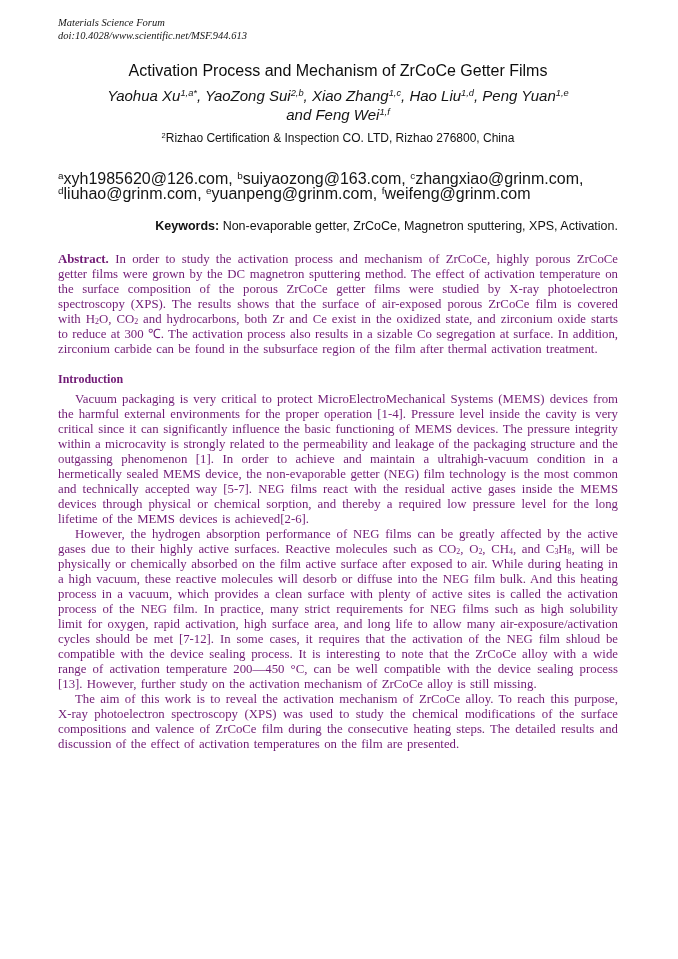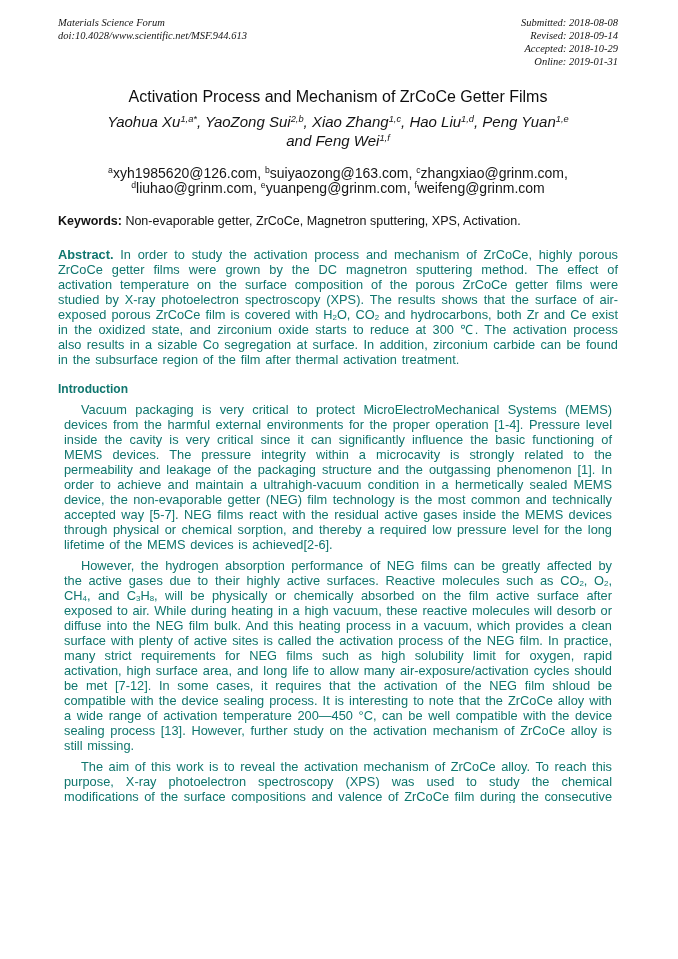--- a/index.html
+++ b/index.html
@@ -50,55 +50,55 @@
   }
   .affil {
     margin-top: 7px;
     font-family: "Liberation Sans", sans-serif;
     font-size: 12px;
     text-align: center;
     line-height: 15.5px;
     color: #141414;
   }
   .emails {
-    margin-top: 16px;
+    margin-top: 24px;
     font-family: "Liberation Sans", sans-serif;
-    font-size: 14px;
-    text-align: center;
+    font-size: 16px;
+    text-align: left;
     line-height: 15px;
     color: #141414;
   }
   .keywords {
     margin-top: 17px;
     font-family: "Liberation Sans", sans-serif;
     font-size: 12.5px;
     line-height: 16px;
-    text-align: left;
+    text-align: right;
     color: #121212;
   }
 
   
   .abstract, .body-para, .section-heading {
-    font-family: Liberation Sans, sans-serif;
+    font-family: Liberation Serif, serif;
     font-size: 12.8px;
     line-height: 15px;
-    color: #0f766e;
+    color: #701a75;
   }
   .abstract {
     margin: 18px 0 0 0;
     text-align: justify;
     word-spacing: 0.09em;
   }
   .section-heading {
     margin: 15px 0 0 0;
     font-size: 12px;
     font-weight: bold;
   }
   .body-para {
-    margin: 6px;
+    margin: 0;
     text-align: justify;
     text-indent: 17px;
     word-spacing: 0.09em;
   }
   .body-para.first { margin-top: 5px; }
 
   sup {
     font-size: 0.62em;
     line-height: 0;
     vertical-align: 0.55em;
@@ -113,33 +113,28 @@
 </head>
 <body>
 
 <div class="page">
 
   <div class="hdr">
     <div class="hdr-left">
       <div>Materials Science Forum</div>
       <div>doi:10.4028/www.scientific.net/MSF.944.613</div>
     </div>
-    <div class="hdr-right">
-      <div>Submitted: 2018-08-08</div>
-      <div>Revised: 2018-09-14</div>
-      <div>Accepted: 2018-10-29</div>
-      <div>Online: 2019-01-31</div>
-    </div>
   </div>
 
   <h1 class="title">Activation Process and Mechanism of ZrCoCe Getter Films</h1>
 
   <div class="authors">Yaohua Xu<sup>1,a*</sup>, YaoZong Sui<sup>2,b</sup>, Xiao Zhang<sup>1,c</sup>, Hao Liu<sup>1,d</sup>, Peng Yuan<sup>1,e</sup><br>and Feng Wei<sup>1,f</sup></div>
 
 
+  <div class="affil"><sup>2</sup>Rizhao Certification &amp; Inspection CO. LTD, Rizhao 276800, China</div>
 
   <div class="emails"><sup>a</sup>xyh1985620@126.com, <sup>b</sup>suiyaozong@163.com, <sup>c</sup>zhangxiao@grinm.com, <sup>d</sup>liuhao@grinm.com, <sup>e</sup>yuanpeng@grinm.com, <sup>f</sup>weifeng@grinm.com</div>
 
   <div class="keywords"><b>Keywords:</b> Non-evaporable getter, ZrCoCe, Magnetron sputtering, XPS, Activation.</div>
 
   <p class="abstract"><b>Abstract.</b> In order to study the activation process and mechanism of ZrCoCe, highly porous ZrCoCe getter films were grown by the DC magnetron sputtering method. The effect of activation temperature on the surface composition of the porous ZrCoCe getter films were studied by X-ray photoelectron spectroscopy (XPS). The results shows that the surface of air-exposed porous ZrCoCe film is covered with H<sub>2</sub>O, CO<sub>2</sub> and hydrocarbons, both Zr and Ce exist in the oxidized state, and zirconium oxide starts to reduce at 300 ℃. The activation process also results in a sizable Co segregation at surface. In addition, zirconium carbide can be found in the subsurface region of the film after thermal activation treatment.</p>
 
   <h2 class="section-heading">Introduction</h2>
 
   <p class="body-para first">Vacuum packaging is very critical to protect MicroElectroMechanical Systems (MEMS) devices from the harmful external environments for the proper operation [1-4]. Pressure level inside the cavity is very critical since it can significantly influence the basic functioning of MEMS devices. The pressure integrity within a microcavity is strongly related to the permeability and leakage of the packaging structure and the outgassing phenomenon [1]. In order to achieve and maintain a ultrahigh-vacuum condition in a hermetically sealed MEMS device, the non-evaporable getter (NEG) film technology is the most common and technically accepted way [5-7]. NEG films react with the residual active gases inside the MEMS devices through physical or chemical sorption, and thereby a required low pressure level for the long lifetime of the MEMS devices is achieved[2-6].</p>

